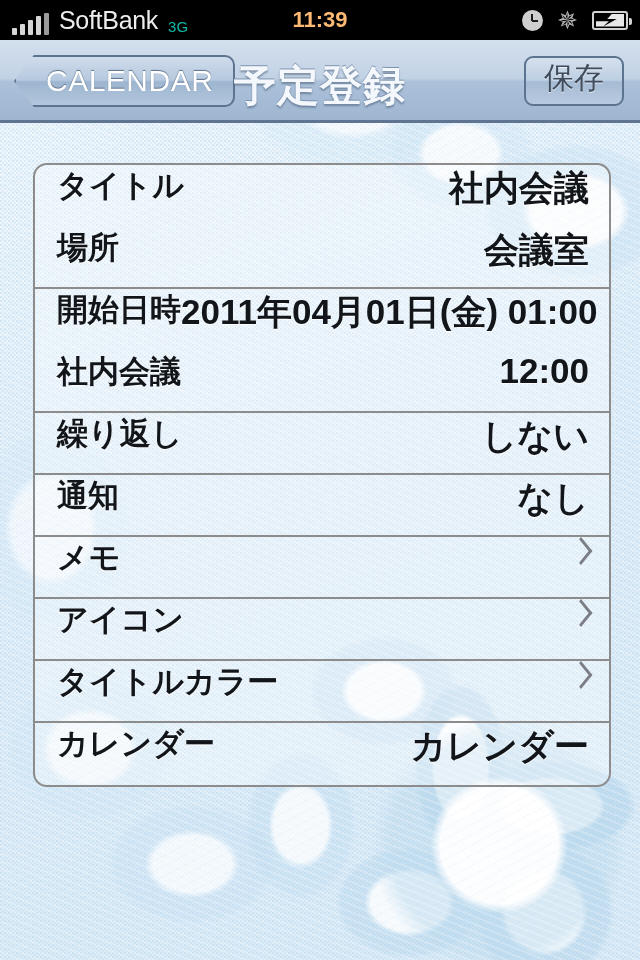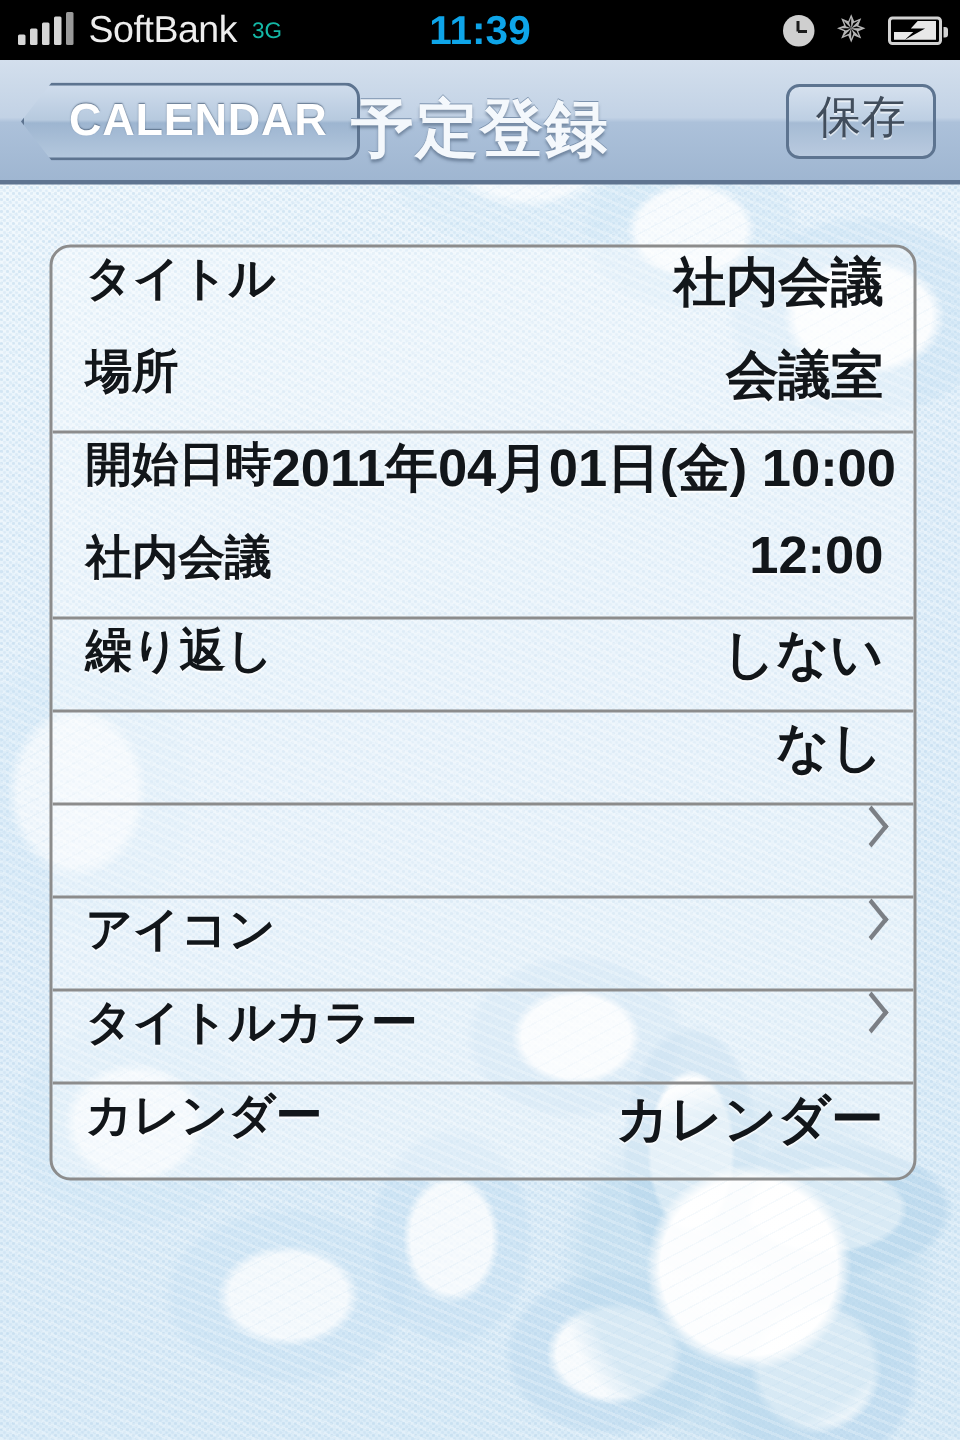--- a/index.html
+++ b/index.html
@@ -69,35 +69,35 @@
     position: absolute;
     top: 0; left: 0;
     width: 640px;
     height: 40px;
     background: #000;
     display: flex;
     align-items: center;
     color: #d8d8d8;
     z-index: 30;
   }
-  .sb-left { display: flex; align-items: center; margin-left: 12px; gap: 10px; }
+  .sb-left { display: flex; align-items: flex-end; margin-left: 12px; gap: 10px; }
   .sb-center { position: absolute; left: 0; right: 0; text-align: center; pointer-events: none; }
   .sb-right { margin-left: auto; margin-right: 12px; display: flex; align-items: center; gap: 14px; }
 
   .signal-bars { display: flex; align-items: flex-end; gap: 3px; height: 20px; }
   .signal-bars i { display: block; width: 5px; background: #d6d6d6; border-radius: 1px; }
   .signal-bars i:nth-child(1) { height: 7px; }
   .signal-bars i:nth-child(2) { height: 11px; }
   .signal-bars i:nth-child(3) { height: 15px; }
   .signal-bars i:nth-child(4) { height: 19px; }
   .signal-bars i:nth-child(5) { height: 22px; background: #9a9a9a; }
 
   #carrier-name { font-size: 25px; font-weight: 500; color: #ededed; letter-spacing: -0.3px; }
   #network-type { font-size: 15px; color: #14b8a6; letter-spacing: 0px; }
-  #status-clock { font-size: 27px; font-weight: 700; color: #0ea5e9; letter-spacing: 0px; }
+  #status-clock { font-size: 22px; font-weight: 700; color: #fdba74; letter-spacing: 0px; }
 
   .alarm-icon {
     width: 21px; height: 21px; border-radius: 50%;
     background: #cfcfcf; position: relative;
   }
   .alarm-icon::before {
     content: ""; position: absolute; left: 9px; top: 4px;
     width: 2px; height: 7px; background: #1c1c1c;
   }
   .alarm-icon::after {
@@ -144,21 +144,21 @@
   #back-button {
     position: absolute;
     left: 14px; top: 15px;
     height: 52px;
     padding: 0 20px 0 30px;
     display: flex; align-items: center;
     background: linear-gradient(to bottom, #cfdcec 0%, #b6c9de 48%, #9db5d0 52%, #b3c7dd 100%);
     border: 2px solid #5d7490;
     color: #ffffff;
     font-size: 30px;
-    font-weight: 700;
+    font-weight: 400;
     letter-spacing: 0.5px;
     text-shadow: 0 -1px 1px rgba(70,90,115,0.8);
     box-sizing: border-box;
     border-radius: 3px 10px 10px 3px;
     clip-path: polygon(0% 50%, 9% 0%, 100% 0%, 100% 100%, 9% 100%);
     cursor: pointer;
   }
 
   #save-button {
     position: absolute;
@@ -274,34 +274,36 @@
       <div class="cell">
         <span class="cell-label">タイトル</span>
         <span class="cell-value">社内会議</span>
       </div>
       <div class="cell sep-after">
         <span class="cell-label">場所</span>
         <span class="cell-value">会議室</span>
       </div>
       <div class="cell">
         <span class="cell-label">開始日時</span>
-        <span class="cell-value">2011年04月01日(金) 10:00</span>
+        <span class="cell-value">2011年04月01日(金) 01:00</span>
       </div>
       <div class="cell sep-after">
         <span class="cell-label">社内会議</span>
         <span class="cell-value">12:00</span>
       </div>
       <div class="cell sep-after">
         <span class="cell-label">繰り返し</span>
         <span class="cell-value">しない</span>
       </div>
       <div class="cell sep-after">
+        <span class="cell-label">通知</span>
         <span class="cell-value">なし</span>
       </div>
       <div class="cell sep-after">
+        <span class="cell-label">メモ</span>
         <span class="chevron"></span>
       </div>
       <div class="cell sep-after">
         <span class="cell-label">アイコン</span>
         <span class="chevron"></span>
       </div>
       <div class="cell sep-after">
         <span class="cell-label">タイトルカラー</span>
         <span class="chevron"></span>
       </div>

